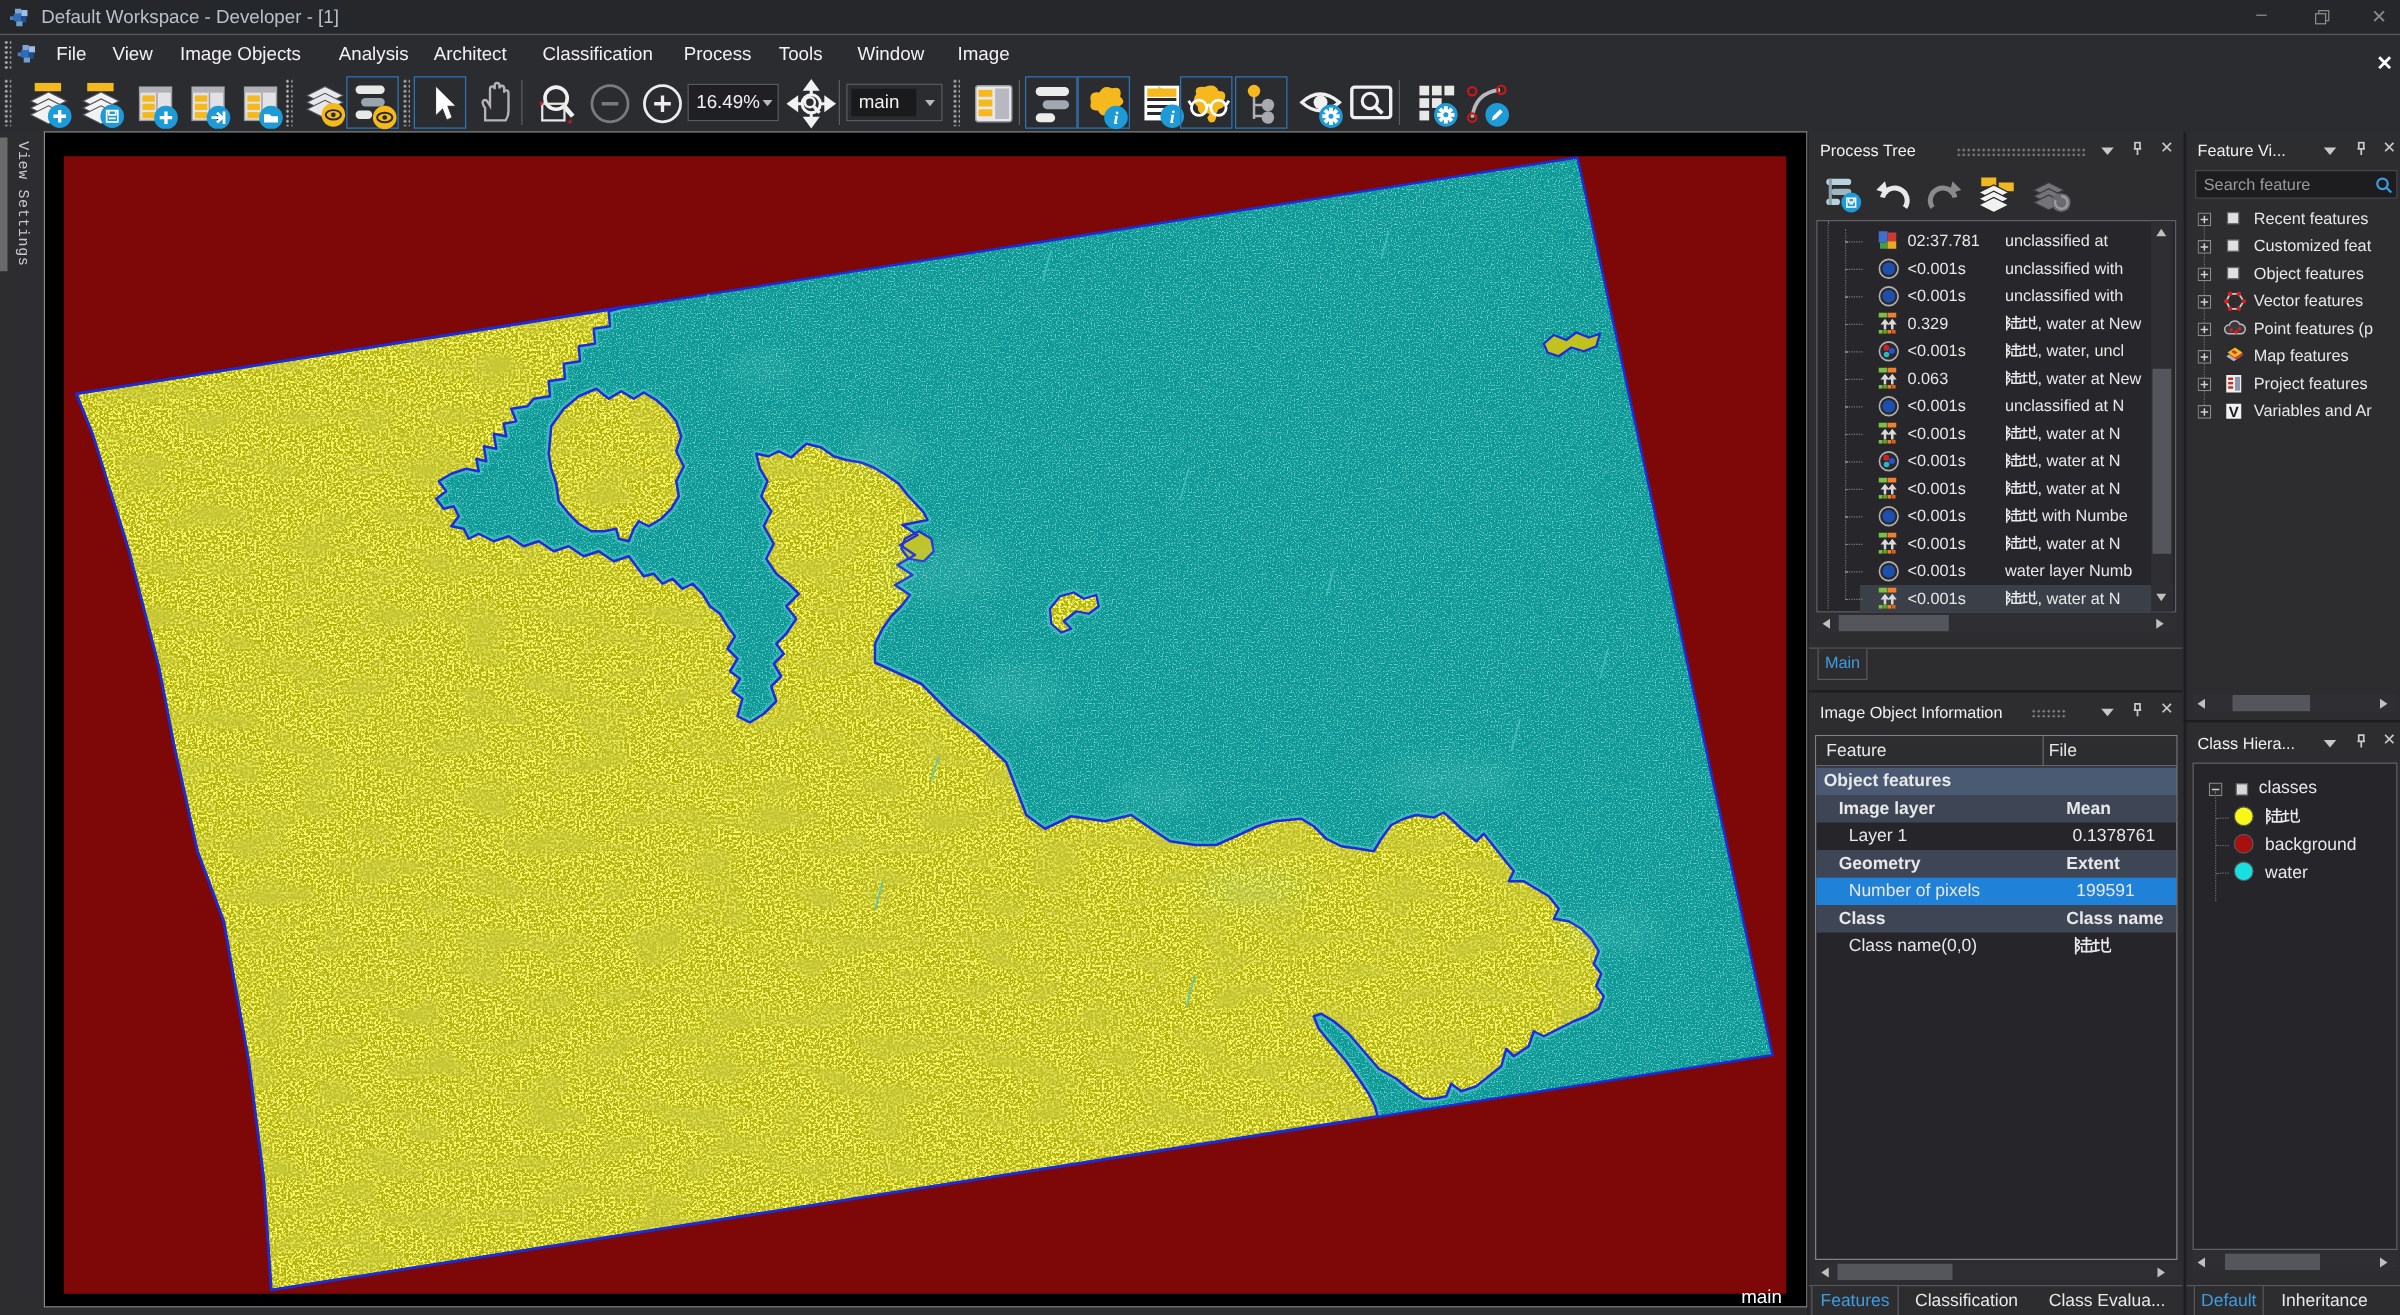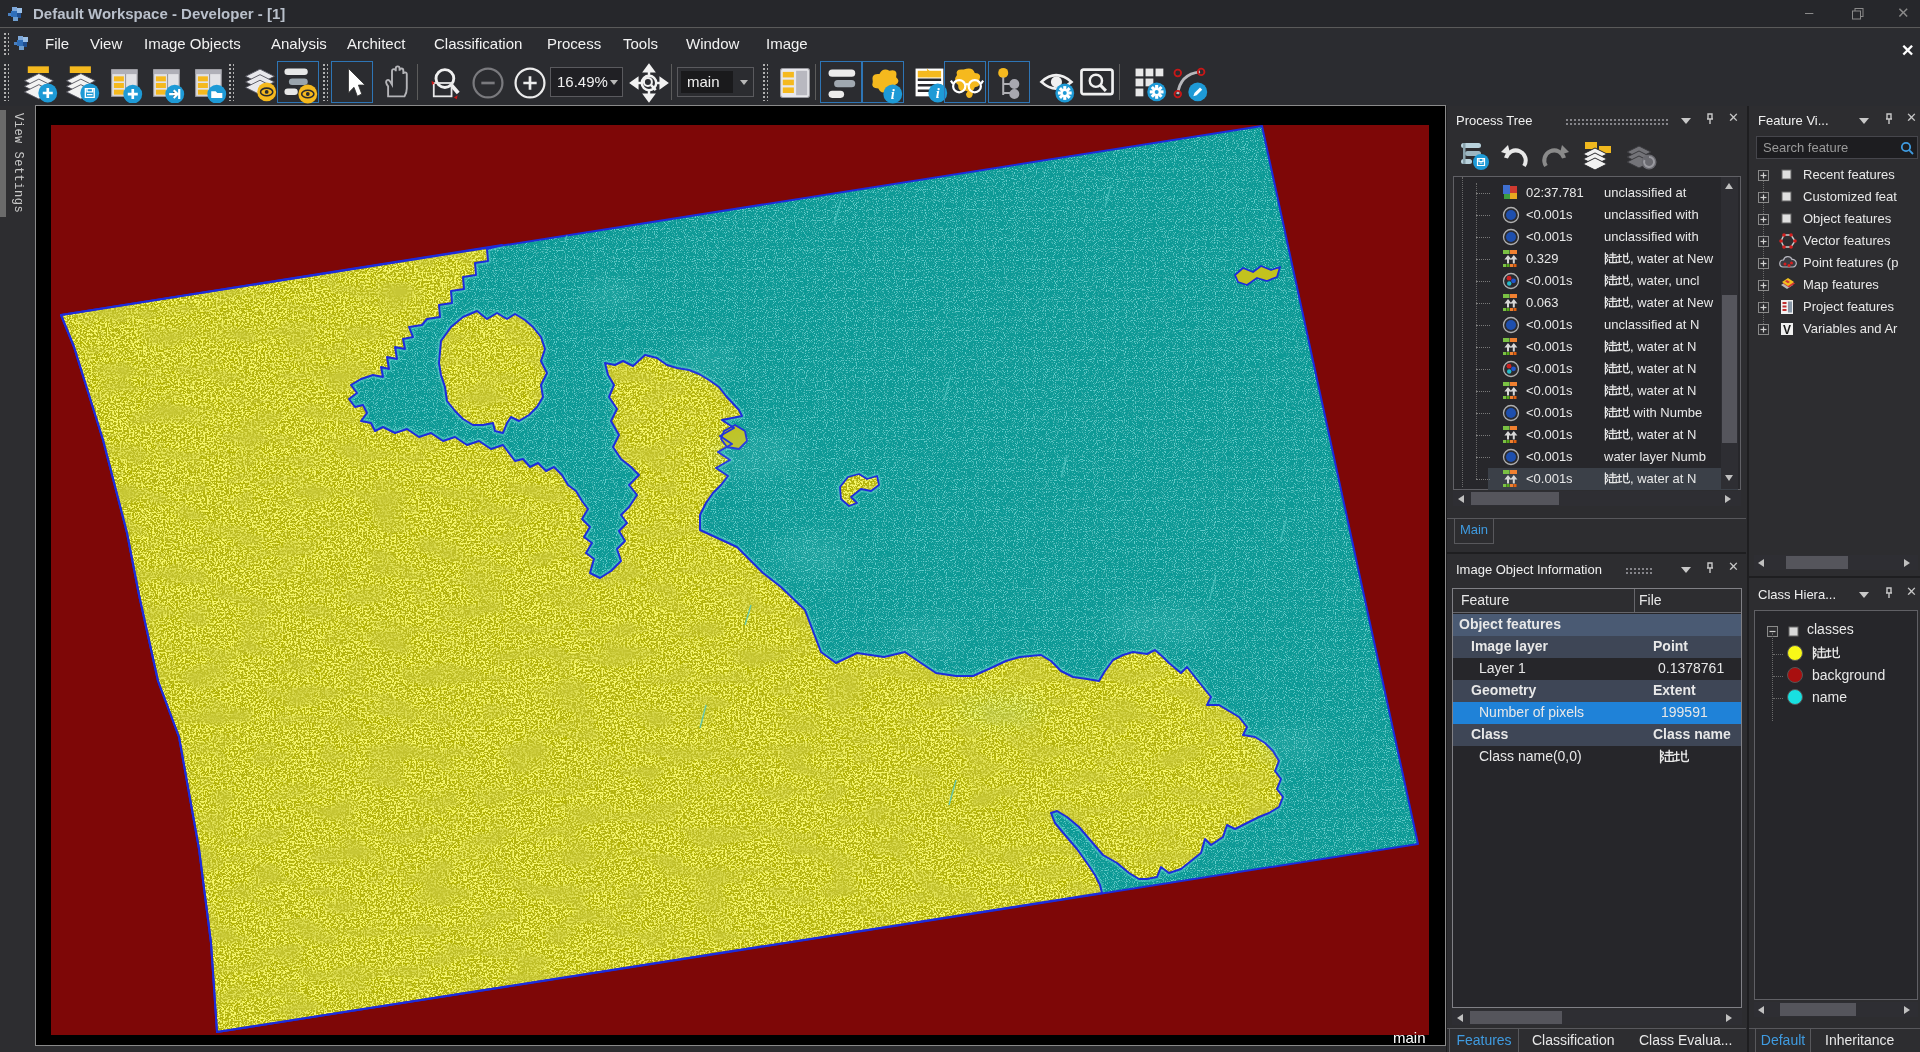--- a/index.html
+++ b/index.html
@@ -1,20 +1,20 @@
 <!DOCTYPE html>
 <html><head>
 <meta charset="utf-8">
 <style>
   * { margin:0; padding:0; box-sizing:border-box; }
   html,body { width:1920px; height:1052px; overflow:hidden; background:#2d2d30;
     font-family:"Liberation Sans", sans-serif; }
   .abs { position:absolute; }
   #titlebar { position:absolute; left:0; top:0; width:1920px; height:28px; background:#26272b; border-bottom:1px solid #5a5a5a; }
-  #title-text { position:absolute; left:33px; top:5px; font-size:15px; color:#b9c0cb;font-weight:bold; }
+  #title-text { position:absolute; left:33px; top:5px; font-size:15px; color:#b9c0cb; }
   #menubar { position:absolute; left:0; top:29px; width:1920px; height:29px; background:#2b2c30; }
   .menuitem { position:absolute; top:6px; font-size:15px; color:#f2f2f2; }
   #toolbar { position:absolute; left:0; top:58px; width:1920px; height:48px; background:#2b2c30; }
   #mainarea { position:absolute; left:0; top:106px; width:1920px; height:946px; background:#2d2d30; }
   .vtext { writing-mode:vertical-rl; font-family:"Liberation Mono", monospace; font-size:12px; color:#c8c8c8; letter-spacing:0.5px; }
   .winbtn { position:absolute; top:8px; color:#8a8a8a; font-size:13px; }
   .dotgrip { position:absolute; width:6px; background-image:radial-gradient(circle, #b0b0b0 1px, transparent 1.2px); background-size:4px 4px; }
   .sepline { position:absolute; width:1px; background:#5c5c5c; }
   .panel-title { font-size:13px; color:#f0f0f0; }
 </style>
@@ -663,21 +663,21 @@
       <div class="abs" style="left:0;top:0;width:288px;height:24px;background:#2d2d30;border-bottom:1px solid #66666b">
         <span class="abs" style="left:8px;top:3px">Feature</span>
             <span class="abs" style="left:186px;top:3px">File</span>
         <div class="abs" style="left:181px;top:0;width:1px;height:24px;background:#66666b"></div>
       </div>
       <div class="abs" style="left:0;top:25px;width:288px;height:22px;background:#4a5a73;font-weight:bold">
             <span class="abs" style="left:6px;top:2px">Object features</span>
           </div>
       <div class="abs" style="left:0;top:47px;width:288px;height:22px;background:#3e4656;font-weight:bold">
             <span class="abs" style="left:18px;top:2px">Image layer</span>
-            <span class="abs" style="left:200px;top:2px">Point</span>
+            <span class="abs" style="left:200px;top:2px">Mean</span>
           </div>
       <div class="abs" style="left:0;top:69px;width:288px;height:22px;">
             <span class="abs" style="left:26px;top:2px">Layer 1</span>
             <span class="abs" style="left:205px;top:2px">0.1378761</span>
           </div>
       <div class="abs" style="left:0;top:91px;width:288px;height:22px;background:#3e4656;font-weight:bold">
             <span class="abs" style="left:18px;top:2px">Geometry</span>
             <span class="abs" style="left:200px;top:2px">Extent</span>
           </div>
       <div class="abs" style="left:0;top:113px;width:288px;height:22px;background:#1f82d8">
@@ -867,21 +867,21 @@
       <div class="abs" style="left:31px;top:33px"><svg width="18" height="18" viewBox="0 0 18 18">
               <circle cx="9" cy="9" r="7.5" fill="#f8f818" stroke="#555"></circle>
             </svg><span class="abs" style="left:26px;top:2px"><svg width="28" height="14" viewBox="0 0 28 14">
                 <use href="#ldg"></use>
               </svg></span></div>
       <div class="abs" style="left:31px;top:55px"><svg width="18" height="18" viewBox="0 0 18 18">
               <circle cx="9" cy="9" r="7.5" fill="#a80f0f" stroke="#555"></circle>
             </svg><span class="abs" style="left:26px;top:1px">background</span></div>
       <div class="abs" style="left:31px;top:77px"><svg width="18" height="18" viewBox="0 0 18 18">
               <circle cx="9" cy="9" r="7.5" fill="#18e0e0" stroke="#555"></circle>
-            </svg><span class="abs" style="left:26px;top:1px">name</span></div>
+            </svg><span class="abs" style="left:26px;top:1px">water</span></div>
     </div>
 
     <div class="abs" style="left:5px;top:424px;width:164px;height:15px;background:#2e2e33">
       <div class="abs" style="left:4px;top:4px;width:0;height:0;border-top:4.5px solid transparent;border-bottom:4.5px solid transparent;border-right:6px solid #c0c0c0"></div>
       <div class="abs" style="left:26px;top:1px;width:76px;height:13px;background:#55555c"></div>
       <div class="abs" style="left:150px;top:4px;width:0;height:0;border-top:4.5px solid transparent;border-bottom:4.5px solid transparent;border-left:6px solid #c0c0c0"></div>
     </div>
 
     <div class="abs" style="left:0;top:450px;width:173px;height:1px;background:#58585c"></div>
     <div class="abs" style="left:6px;top:451px;width:56px;height:24px;background:#2d2d30;border:1px solid #58585c;border-top:none;color:#3f9be0;font-size:14px;text-align:center;padding-top:3px">Default</div>

